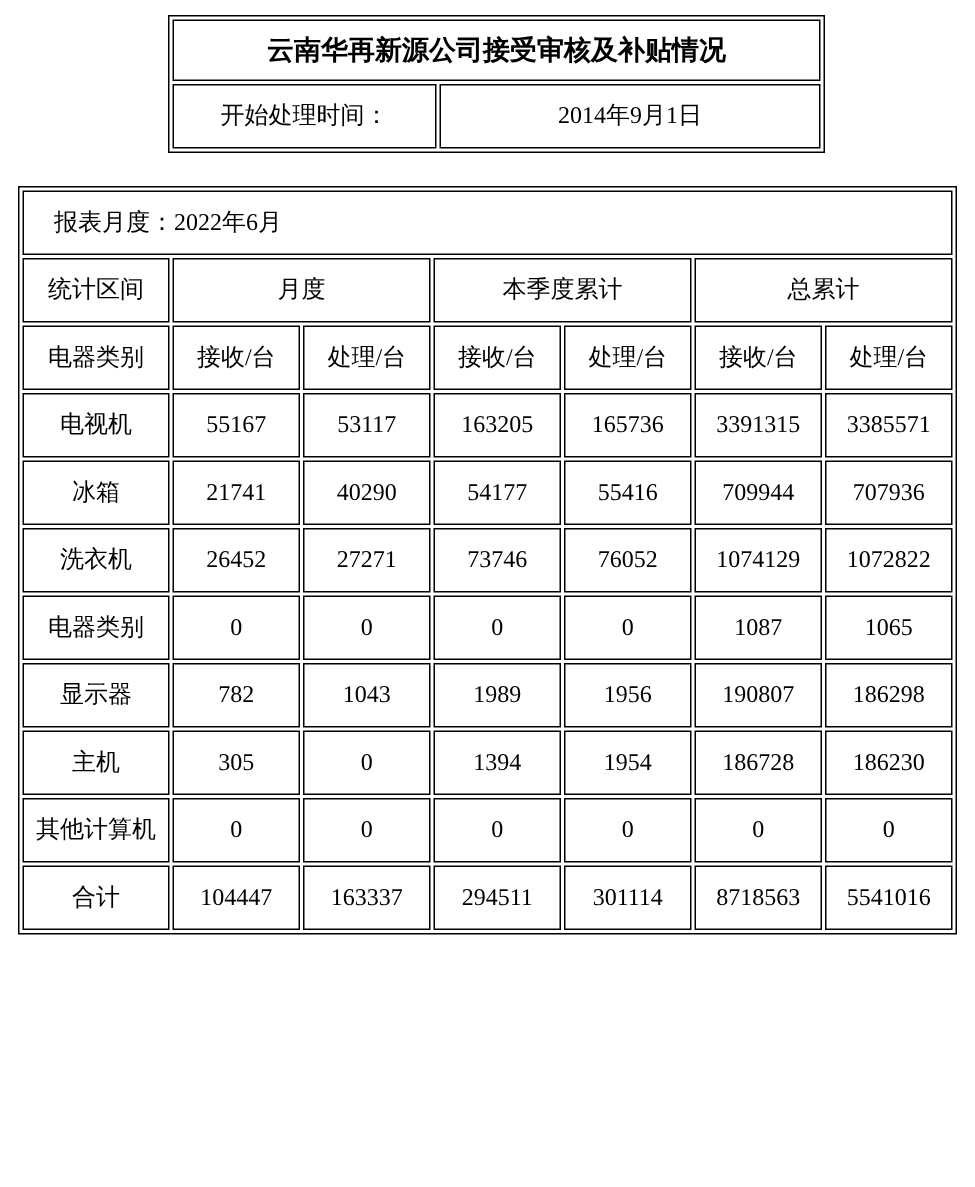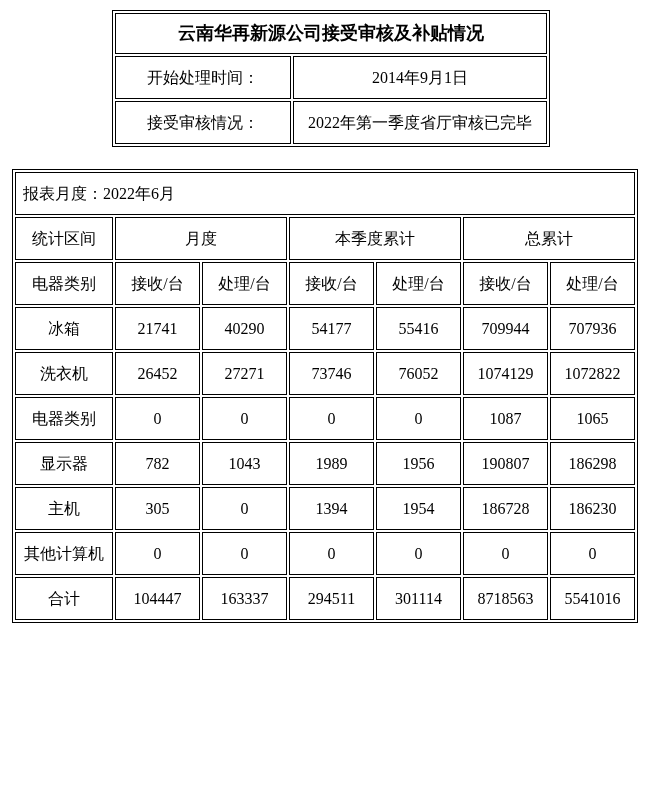--- a/index.html
+++ b/index.html
@@ -52,45 +52,41 @@
   .summary-table .tall td {
     height: 68px;
   }
   
   .report-table {
     width: 626px;
     margin: 22px 0 0 12px;
   }
   .report-table .period-cell {
     text-align: left;
-    padding-left: 7px;
+    padding-left: 20px;
   }
 </style>
 </head>
 <body>
 
 <div class="page">
 
   <table class="summary-table">
     <colgroup>
       <col style="width:176px">
       <col style="width:254px">
     </colgroup>
     <tbody>
         <tr>
       <td colspan="2" class="title-cell">云南华再新源公司接受审核及补贴情况</td>
     </tr>
     <tr>
       <td class="label-cell">开始处理时间：</td>
       <td>2014年9月1日</td>
     </tr>
-    <tr>
-      <td class="label-cell">接受审核情况：</td>
-      <td>2022年第一季度省厅审核已完毕</td>
-    </tr>
   </tbody>
     </table>
 
   <table class="report-table">
     <colgroup>
       <col style="width:98px">
       <col style="width:85px">
       <col style="width:85px">
       <col style="width:85px">
       <col style="width:85px">
@@ -113,20 +109,29 @@
     <tr>
       <td>电器类别</td>
       <td>接收/台</td>
       <td>处理/台</td>
       <td>接收/台</td>
       <td>处理/台</td>
       <td>接收/台</td>
       <td>处理/台</td>
     </tr>
 
+    <tr>
+      <td>电视机</td>
+      <td>55167</td>
+      <td>53117</td>
+      <td>163205</td>
+      <td>165736</td>
+      <td>3391315</td>
+      <td>3385571</td>
+    </tr>
 
     <tr>
       <td>冰箱</td>
       <td>21741</td>
       <td>40290</td>
       <td>54177</td>
       <td>55416</td>
       <td>709944</td>
       <td>707936</td>
     </tr>

